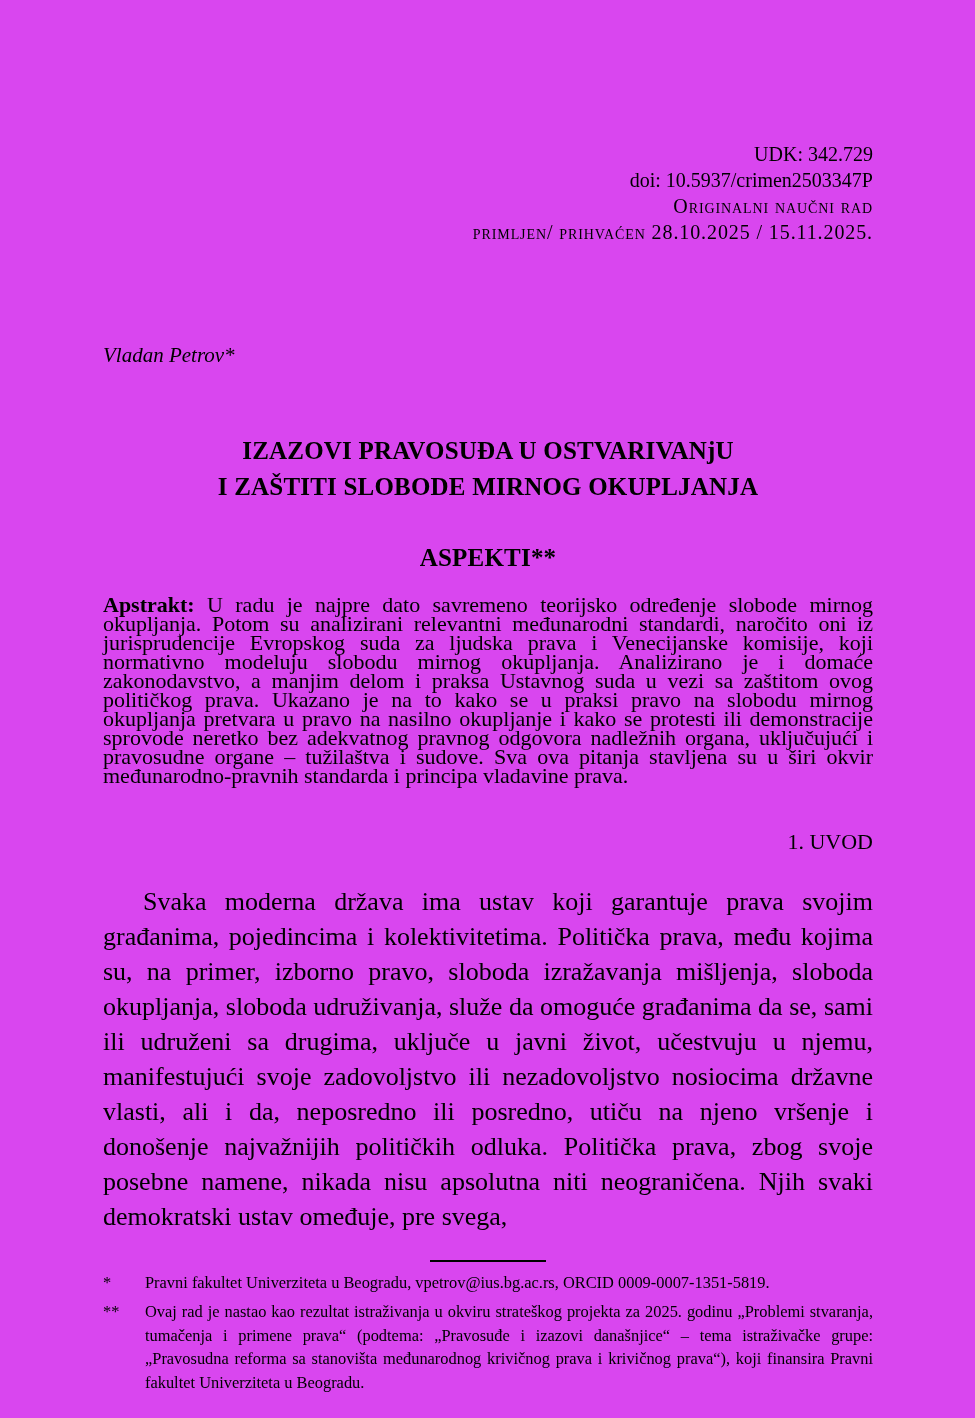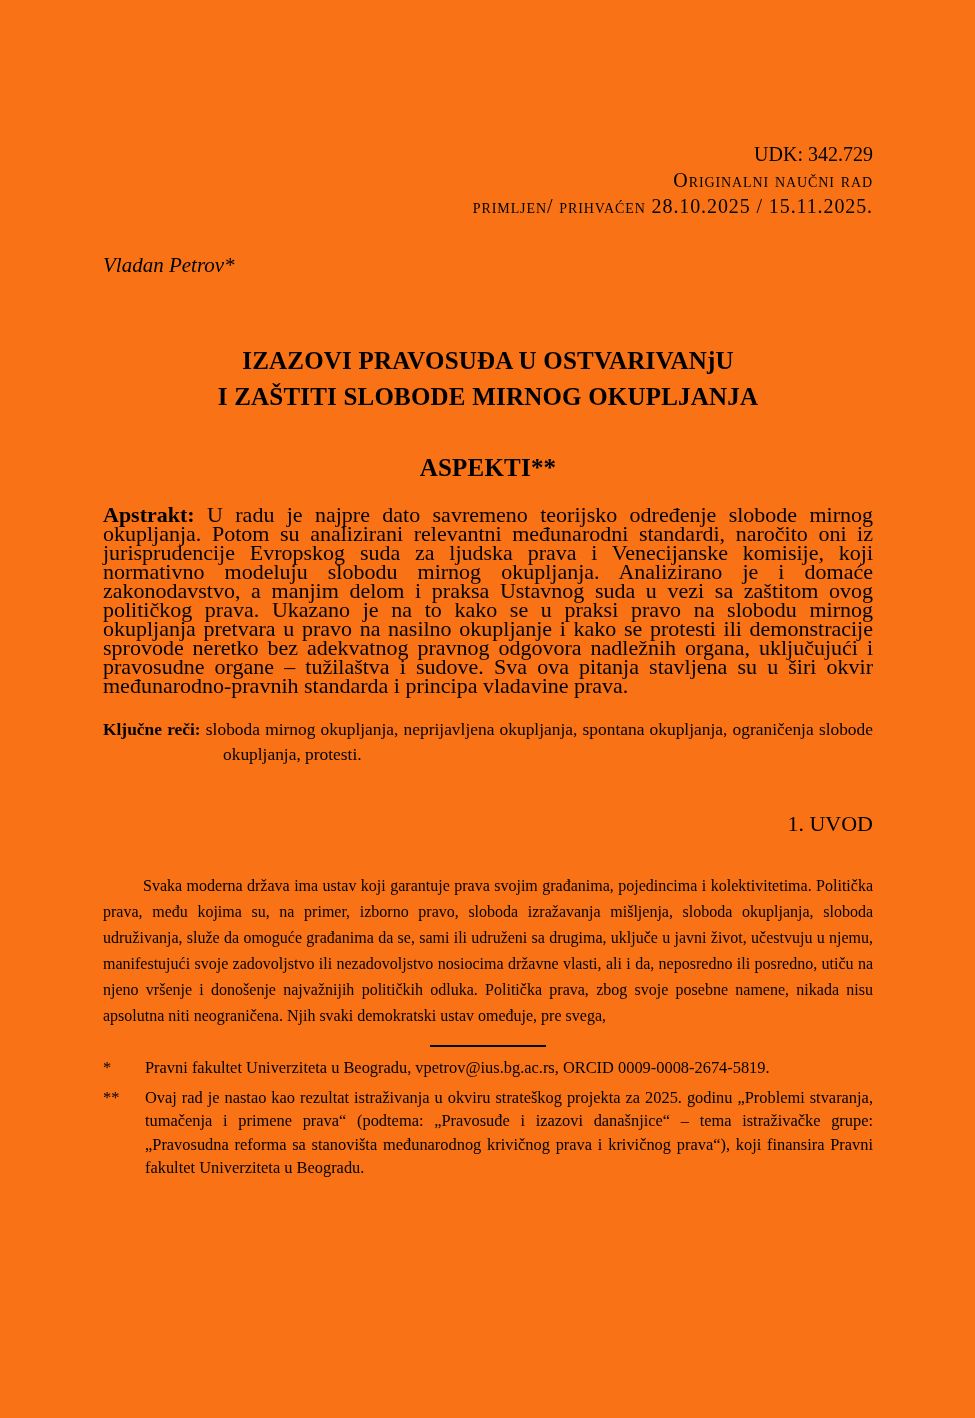--- a/index.html
+++ b/index.html
@@ -12,36 +12,36 @@
     height: 1418px;
     overflow: hidden;
     font-family: "Liberation Serif", serif;
     color: #000000;
     -webkit-font-smoothing: antialiased;
   }
   .page {
     position: relative;
     width: 975px;
     height: 1418px;
-    background: #f97316;
+    background: #d946ef;
     padding: 0 102px 0 103px;
     box-sizing: border-box;
   }
   .meta {
     padding-top: 141px;
     text-align: right;
     font-size: 20px;
     line-height: 26px;
   }
   .sc {
     font-variant: small-caps;
     letter-spacing: 0.9px;
   }
   .author {
-    margin-top: 32px;
+    margin-top: 96px;
     font-style: italic;
     font-size: 21px;
     line-height: 28px;
   }
   .title {
     margin: 64px 0 0 0;
     text-align: center;
     font-weight: bold;
     font-size: 25px;
     line-height: 35.5px;
@@ -64,23 +64,23 @@
     text-indent: -120px;
   }
   .section-heading {
     margin: 42px 0 0 0;
     text-align: right;
     font-size: 22px;
     font-weight: normal;
     line-height: 29px;
   }
   .body-para {
-    margin-top: 35px;
-    font-size: 16px;
-    line-height: 26px;
+    margin-top: 28px;
+    font-size: 26px;
+    line-height: 35px;
     text-align: justify;
     text-indent: 40px;
   }
   .fn-sep {
     margin-top: 16px;
     width: 116px;
     height: 0;
     border: none;
     border-top: 2px solid #000000;
   }
@@ -102,42 +102,42 @@
     text-align: justify;
   }
 </style>
 </head>
 <body>
 
 <div class="page">
 
   <div class="meta">
     <div>UDK: 342.729</div>
+    <div>doi: 10.5937/crimen2503347P</div>
     <div class="sc">Originalni naučni rad</div>
     <div class="sc">primljen/ prihvaćen 28.10.2025 / 15.11.2025.</div>
   </div>
 
   <div class="author"><span>Vladan Petrov</span><span>*</span></div>
 
   <h1 class="title"><span>IZAZOVI PRAVOSUĐA U OSTVARIVANjU</span><br><span>I ZAŠTITI SLOBODE MIRNOG OKUPLJANJA</span><br><br><span>ASPEKTI</span><span>**</span></h1>
 
   <p class="abstract"><b>Apstrakt:</b> <span>U radu je najpre dato savremeno teorijsko određenje slobode mirnog okupljanja. Potom su analizirani relevantni međunarodni standardi, naročito oni iz jurisprudencije Evropskog suda za ljudska prava i Venecijanske komisije, koji normativno modeluju slobodu mirnog okupljanja. Analizirano je i domaće zakonodavstvo, a manjim delom i praksa Ustavnog suda u vezi sa zaštitom ovog političkog prava. Ukazano je na to kako se u praksi pravo na slobodu mirnog okupljanja pretvara u pravo na nasilno okupljanje i kako se protesti ili demonstracije sprovode neretko bez adekvatnog pravnog odgovora nadležnih organa, uključujući i pravosudne organe – tužilaštva i sudove. Sva ova pitanja stavljena su u širi okvir međunarodno-pravnih standarda i principa vladavine prava.</span></p>
 
-  <p class="keywords"><b>Ključne reči:</b> <span>sloboda mirnog okupljanja, neprijavljena okupljanja, spontana okupljanja, ograničenja slobode okupljanja, protesti.</span></p>
 
   <h2 class="section-heading">1. UVOD</h2>
 
   <p class="body-para">Svaka moderna država ima ustav koji garantuje prava svojim građanima, pojedincima i kolektivitetima. Politička prava, među kojima su, na primer, izborno pravo, sloboda izražavanja mišljenja, sloboda okupljanja, sloboda udruživanja, služe da omoguće građanima da se, sami ili udruženi sa drugima, uključe u javni život, učestvuju u njemu, manifestujući svoje zadovoljstvo ili nezadovoljstvo nosiocima državne vlasti, ali i da, neposredno ili posredno, utiču na njeno vršenje i donošenje najvažnijih političkih odluka. Politička prava, zbog svoje posebne namene, nikada nisu apsolutna niti neograničena. Njih svaki demokratski ustav omeđuje, pre svega,</p>
 
   <hr class="fn-sep">
 
   <div class="footnotes">
     <div class="footnote">
       <span class="fn-mark">*</span>
-      <span class="fn-text">Pravni fakultet Univerziteta u Beogradu, vpetrov@ius.bg.ac.rs, ORCID 0009-0008-2674-5819.</span>
+      <span class="fn-text">Pravni fakultet Univerziteta u Beogradu, vpetrov@ius.bg.ac.rs, ORCID 0009-0007-1351-5819.</span>
     </div>
     <div class="footnote">
       <span class="fn-mark">**</span>
       <span class="fn-text">Ovaj rad je nastao kao rezultat istraživanja u okviru strateškog projekta za 2025. godinu „Problemi stvaranja, tumačenja i primene prava“ (podtema: „Pravosuđe i izazovi današnjice“ – tema istraživačke grupe: „Pravosudna reforma sa stanovišta međunarodnog krivičnog prava i krivičnog prava“), koji finansira Pravni fakultet Univerziteta u Beogradu.</span>
     </div>
   </div>
 
 </div>
 
 </body></html>

